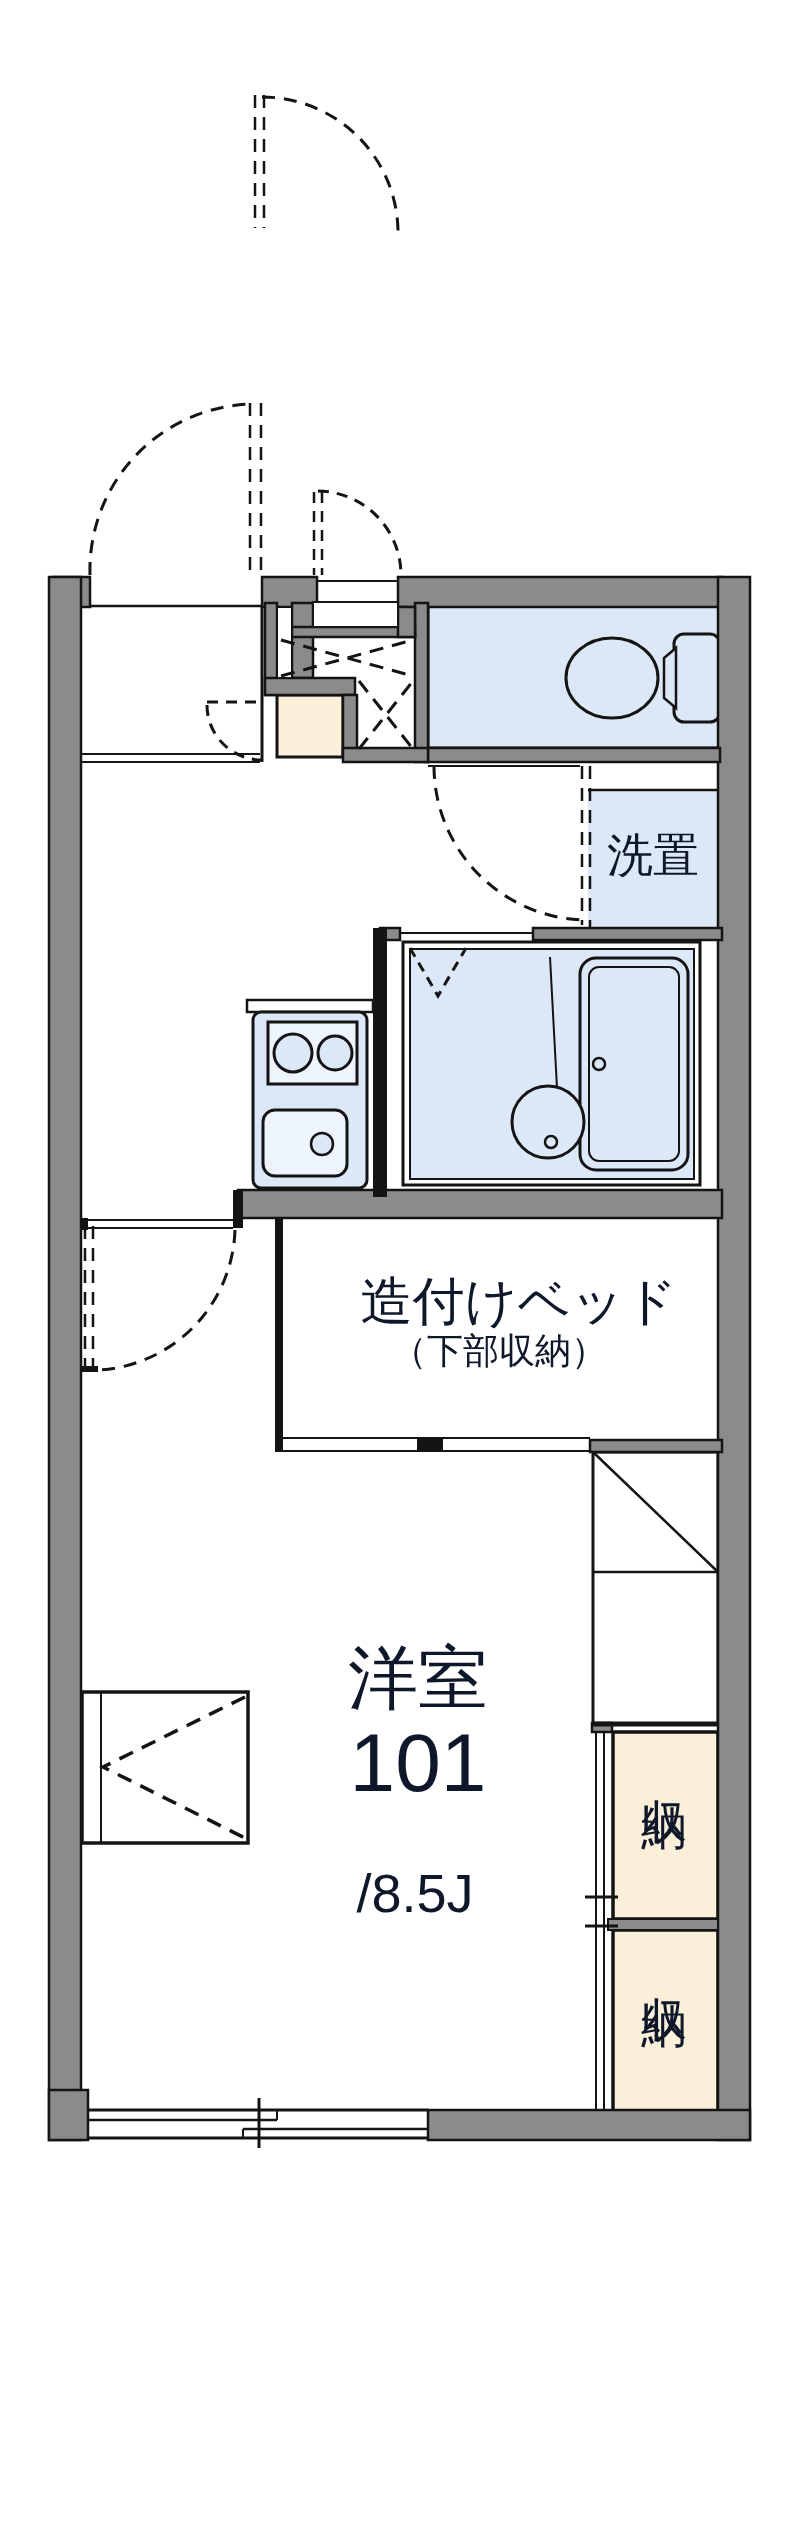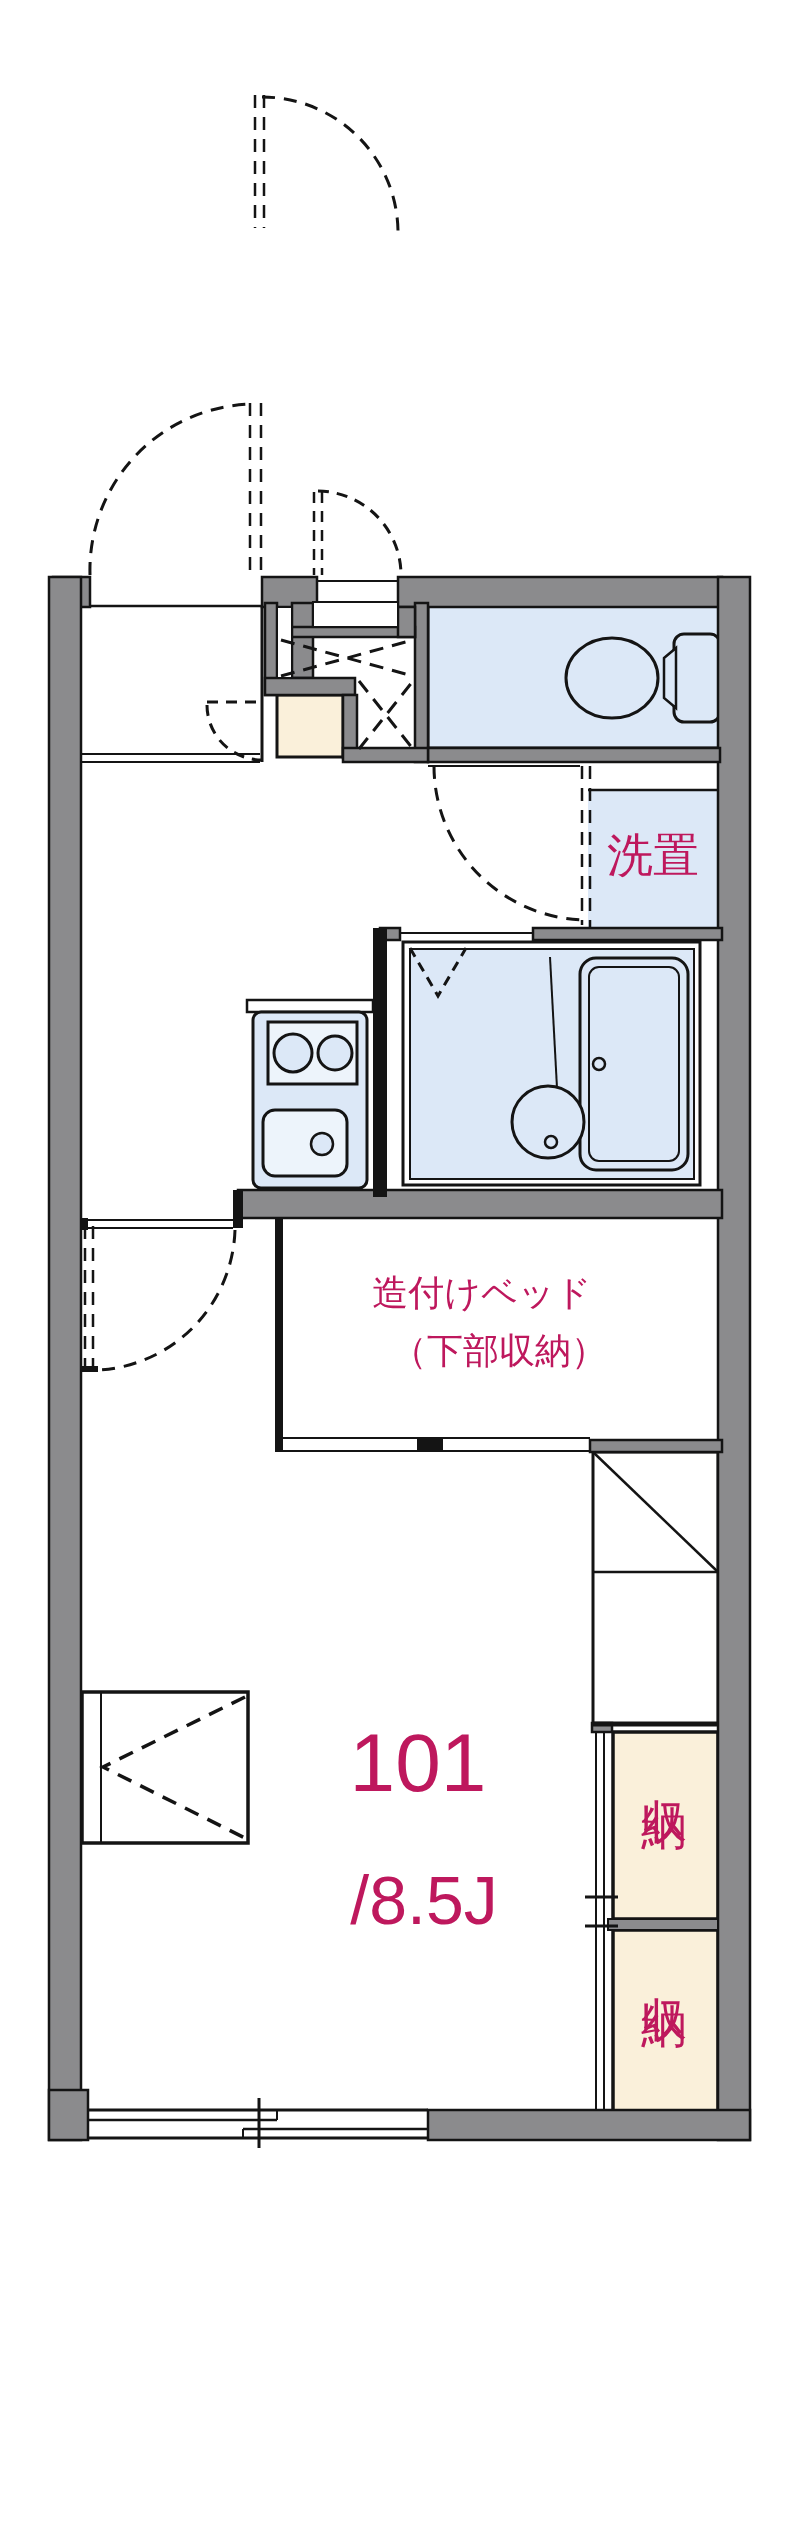--- a/index.html
+++ b/index.html
@@ -1,19 +1,19 @@
 <!DOCTYPE html>
 <html><head>
 <meta charset="utf-8">
 <style>
   html,body{margin:0;padding:0;background:#ffffff;}
   body{font-family:"Liberation Sans","DejaVu Sans",sans-serif;}
   #stage{position:relative;width:800px;height:2539px;background:#ffffff;overflow:hidden;}
   #plan-svg{position:absolute;left:0;top:0;}
-  .plan-label{position:absolute;color:#be185d;white-space:nowrap;
+  .plan-label{position:absolute;color:#0f172a;white-space:nowrap;
     font-family:"Liberation Sans","DejaVu Sans",sans-serif;line-height:1;}
   .center-x{transform:translateX(-50%);}
   .vertical{writing-mode:vertical-rl;text-orientation:upright;letter-spacing:8px;}
 </style>
 </head>
 <body>
 
 <div id="stage">
 <svg id="plan-svg" width="800" height="2539" viewBox="0 0 800 2539" xmlns="http://www.w3.org/2000/svg">
 
@@ -184,21 +184,22 @@
     <line x1="277" y1="2110" x2="277" y2="2120" stroke-width="2"></line>
     <line x1="243" y1="2129" x2="428" y2="2129" stroke-width="2.5"></line>
     <line x1="243" y1="2129" x2="243" y2="2138" stroke-width="2"></line>
     <line x1="88" y1="2138" x2="428" y2="2138" stroke-width="3"></line>
     <line x1="259" y1="2098" x2="259" y2="2148" stroke-width="3"></line>
   </g>
 </svg>
 
   <div class="plan-label center-x" style="left:653px;top:832px;font-size:46px;">洗置</div>
 
-  <div class="plan-label center-x" style="left:482px;top:1275px;font-size:36px;">造付けベッド</div>
+  <div class="plan-label center-x" style="left:519px;top:1275px;font-size:52px;">造付けベッド</div>
   <div class="plan-label center-x" style="left:499px;top:1333px;font-size:36px;">（下部収納）</div>
 
+  <div class="plan-label center-x" style="left:418px;top:1643px;font-size:70px;">洋室</div>
   <div class="plan-label center-x" style="left:418px;top:1722px;font-size:82px;">101</div>
-  <div class="plan-label center-x" style="left:424px;top:1866px;font-size:68px;">/8.5J</div>
+  <div class="plan-label center-x" style="left:415px;top:1866px;font-size:54px;">/8.5J</div>
 
   <div class="plan-label center-x vertical" style="left:665px;top:1762px;font-size:46px;">収納</div>
   <div class="plan-label center-x vertical" style="left:665px;top:1960px;font-size:46px;">収納</div>
 </div>
 
 </body></html>

